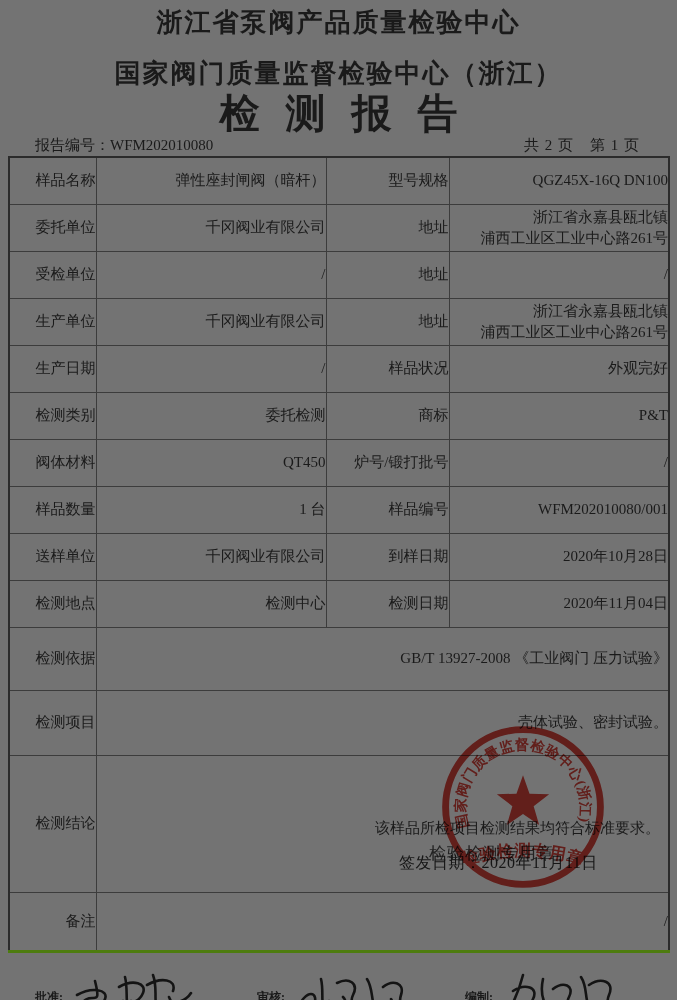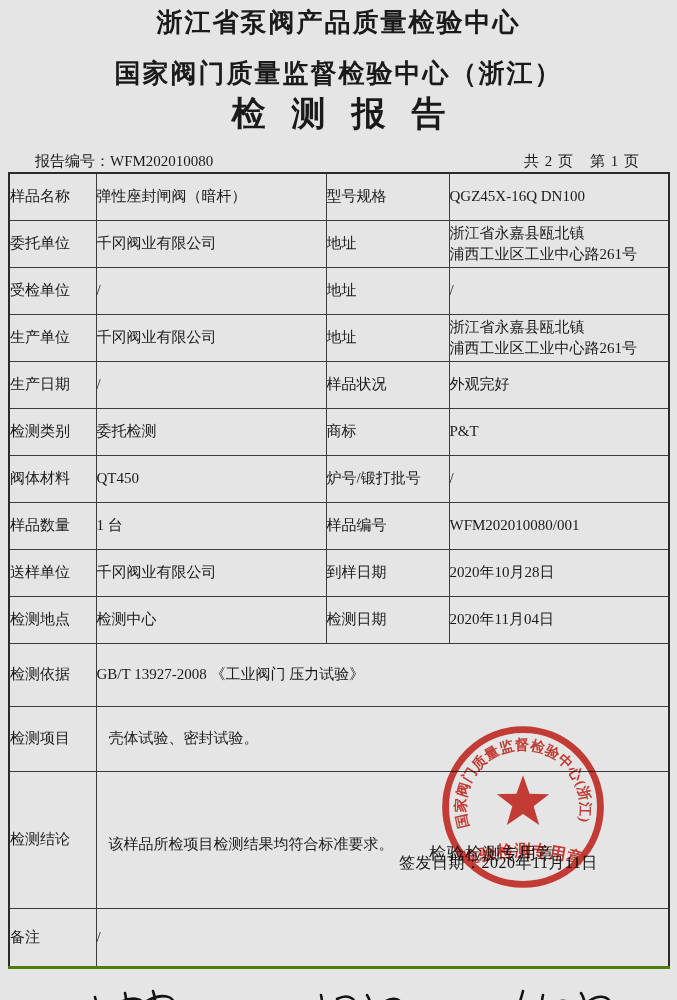--- a/index.html
+++ b/index.html
@@ -1,27 +1,27 @@
 <!DOCTYPE html>
 <html><head>
 <meta charset="utf-8">
 <style>
   * { margin:0; padding:0; box-sizing:border-box; }
   html,body { background:#ffffff; }
   body { font-family:"Liberation Serif","DejaVu Serif",serif; color:#1a1a1a; }
-  .page { position:relative; width:677px; height:1000px; background:#e5e5e5; overflow:hidden; }
+  .page { position:relative; width:677px; height:1000px; background:#737373; overflow:hidden; }
 
   .org1 { margin-top:6px; text-align:center; font-size:26px; line-height:34px; font-weight:bold; letter-spacing:2px; }
   .org2 { margin-top:18px; text-align:center; font-size:26px; line-height:32px; font-weight:bold; letter-spacing:2px; }
-  .report-title { margin-top:4px; text-align:center; font-size:34px; line-height:40px; font-weight:bold; letter-spacing:26px; padding-left:26px; }
-  .meta-line { margin-top:18px; display:flex; justify-content:space-between; align-items:flex-end; padding:0 37px 2px 35px; font-size:15px; line-height:18px; height:20px; }
+  .report-title { margin-top:4px; text-align:center; font-size:40px; line-height:40px; font-weight:bold; letter-spacing:26px; padding-left:26px; }
+  .meta-line { margin-top:2px; display:flex; justify-content:space-between; align-items:flex-end; padding:0 37px 2px 35px; font-size:15px; line-height:18px; height:20px; }
   .meta-line .right { letter-spacing:1px; }
 
   table.report { margin-left:8px; width:660px; border-collapse:collapse; table-layout:fixed; font-size:15px; }
-  table.report td { border:1px solid #3c3c3c; text-align:left; vertical-align:middle; overflow:hidden; }
+  table.report td { border:1px solid #3c3c3c; text-align:right; vertical-align:middle; overflow:hidden; }
   table.report { border:2px solid #2b2b2b; }
   col.c1 { width:87px; } col.c2 { width:230px; } col.c3 { width:123px; } col.c4 { width:220px; }
   tr.h47 { height:47px; }
   tr.h63 { height:63px; }
   tr.h65 { height:65px; }
   tr.h137 { height:137px; }
   tr.h59 { height:59px; }
   td.pre { white-space:pre-line; line-height:21px; }
   td.left-top { text-align:left; vertical-align:top; padding:10px 8px 0 12px; }
   td.left-mid { text-align:left; padding-left:12px;margin-left:40px; }

